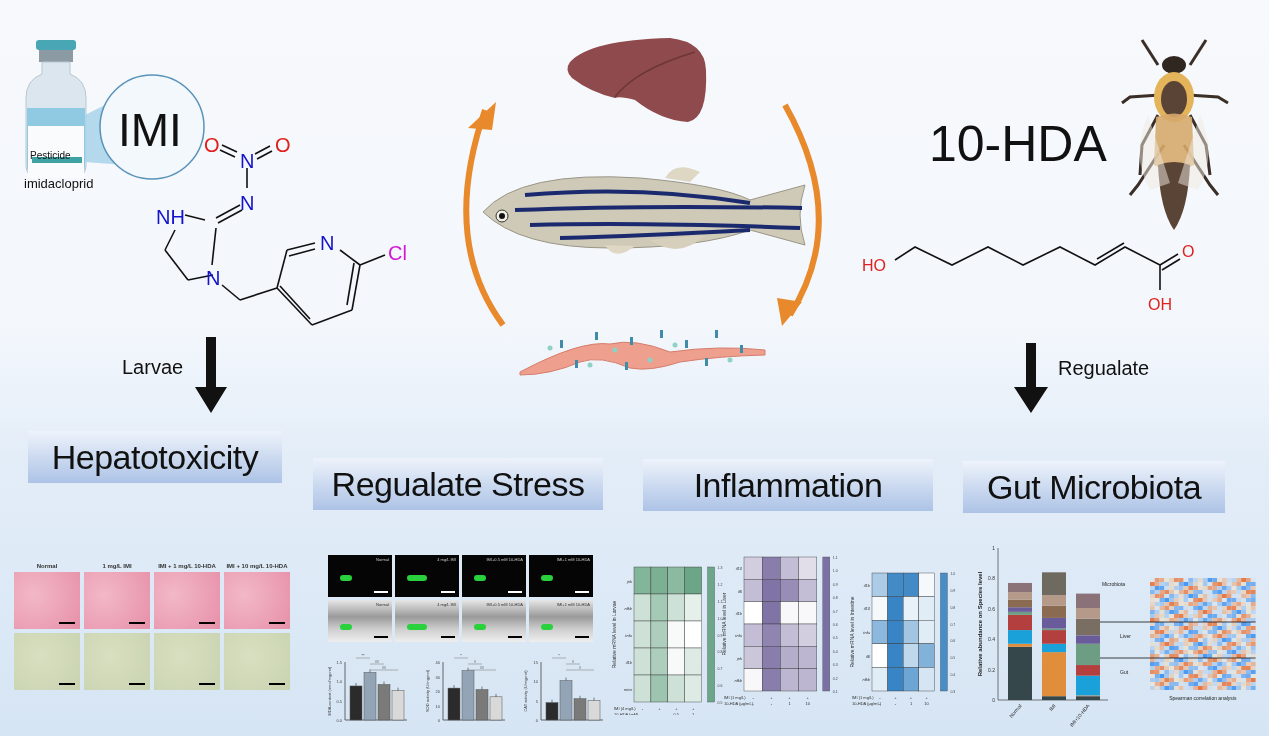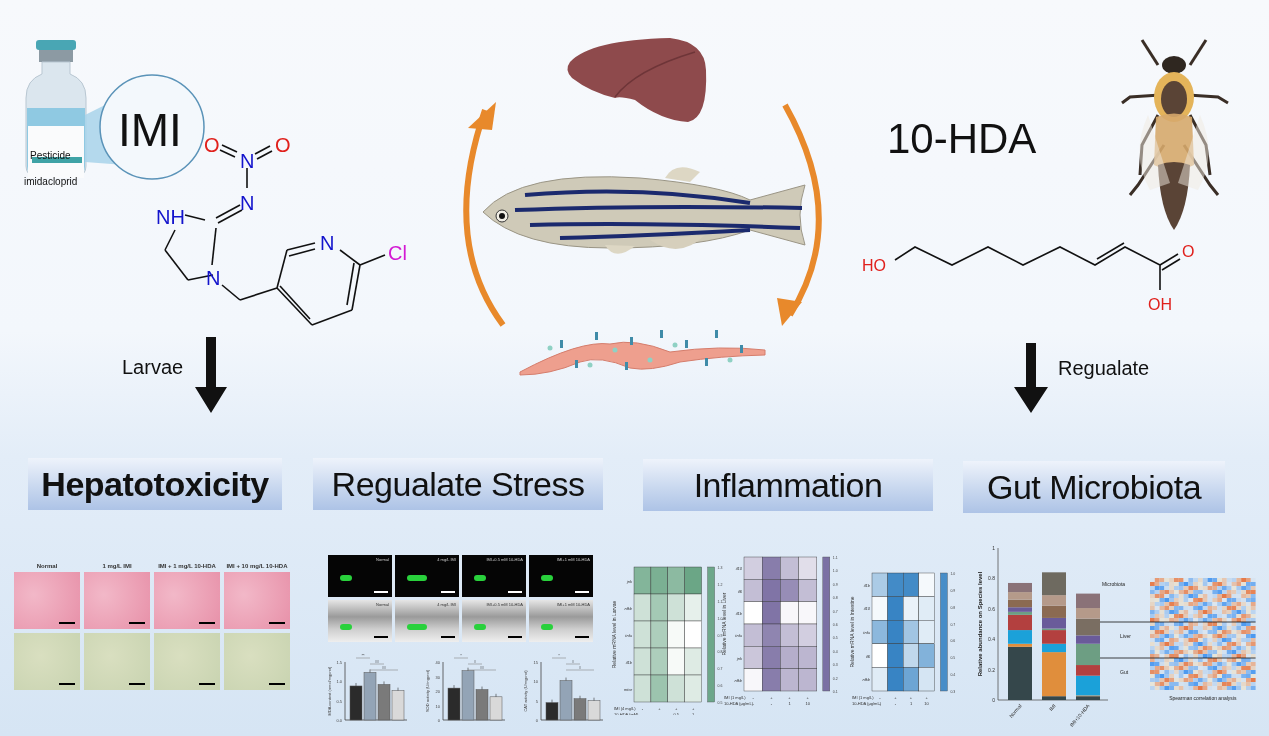--- a/index.html
+++ b/index.html
@@ -19,21 +19,21 @@
 
   <svg class="abs" style="left:20px;top:38px" width="72" height="142">
     <rect x="16" y="2" width="40" height="10" rx="3" fill="#49a6b4"></rect>
     <rect x="19" y="12" width="34" height="12" fill="#8c9aa3"></rect>
     <path d="M22 24 L50 24 L50 36 Q66 42 66 60 L66 128 Q66 138 56 138 L16 138 Q6 138 6 128 L6 60 Q6 42 22 36 Z" fill="#dbe6ee" stroke="#b9c7d2"></path>
     <path d="M7 70 L65 70 L65 128 Q65 137 56 137 L16 137 Q7 137 7 128 Z" fill="#8fc9e2"></path>
     <rect x="8" y="88" width="56" height="52" fill="#fafbfc"></rect>
     <rect x="12" y="119" width="50" height="6" fill="#3fa3a6"></rect>
   </svg>
   <div class="lbl" style="left:30px;top:150px;font-size:10px;">Pesticide</div>
-  <div class="lbl" style="left:24px;top:176px;font-size:10px;">imidacloprid</div>
+  <div class="lbl" style="left:24px;top:176px;font-size:13px;">imidacloprid</div>
 
   <svg class="abs" style="left:85px;top:70px" width="125" height="115">
     <polygon points="0,45 40,25 40,95 0,92" fill="#a8d3ea" opacity="0.85"></polygon>
     <circle cx="67" cy="57" r="52" fill="#f3f8fc" stroke="#5a93b8" stroke-width="1.5"></circle>
   </svg>
   <div class="lbl" style="left:118px;top:103px;font-size:46px;">IMI</div>
 
   <svg class="abs" style="left:140px;top:120px" width="280" height="210">
     <g stroke="#111" stroke-width="1.6" fill="none">
       <line x1="82" y1="25" x2="97" y2="32"></line>
@@ -125,21 +125,21 @@
           <circle cx="230" cy="360" r="2.5"></circle>
         <circle cx="255" cy="345" r="2.5"></circle>
           <circle cx="310" cy="360" r="2.5"></circle>
           <circle cx="170" cy="365" r="2.5"></circle>
       </g>
     </g>
   </svg>
 </div>
 
 <div>
-  <div class="lbl" style="left:887px;top:115px;font-size:42px;">10-HDA</div>
+  <div class="lbl" style="left:929px;top:115px;font-size:50px;">10-HDA</div>
   <svg class="abs" style="left:1120px;top:35px" width="120" height="195">
     <g stroke="#3a2e26" stroke-width="3" fill="none">
       <path d="M38 30 L22 5"></path>
         <path d="M70 30 L86 5"></path>
       <path d="M40 60 L10 62 L2 68"></path>
         <path d="M68 60 L98 62 L108 68"></path>
       <path d="M38 80 L22 110 L20 140"></path>
         <path d="M70 80 L86 110 L90 140"></path>
       <path d="M44 110 L18 150 L10 160"></path>
         <path d="M64 110 L90 150 L98 160"></path>
@@ -162,21 +162,21 @@
     <text x="2" y="36" font-size="16" fill="#e0201c">HO</text>
     <text x="322" y="22" font-size="16" fill="#e0201c">O</text>
     <text x="288" y="75" font-size="16" fill="#e0201c">OH</text>
   </svg>
   <svg class="abs" style="left:1012px;top:343px" width="38" height="70">
     <polygon points="14,0 24,0 24,44 36,44 19,70 2,44 14,44" fill="#111"></polygon>
   </svg>
   <div class="lbl" style="left:1058px;top:357px;font-size:20px;text-align:right;">Regualate</div>
 </div>
 
-<div class="banner" style="left:28px;top:458px;width:254px;font-weight:bold;">Hepatotoxicity</div>
+<div class="banner" style="left:28px;top:431px;width:254px;">Hepatotoxicity</div>
 <div class="banner" style="left:313px;top:458px;width:290px;">Regualate Stress</div>
 <div class="banner" style="left:643px;top:459px;width:290px;">Inflammation</div>
 <div class="banner" style="left:963px;top:461px;width:262px;text-align:right;">Gut Microbiota</div>
 
 <div class="abs" style="left:14px;top:563px;width:286px;">
   <div style="display:flex;gap:4px;">
     <div class="small" style="width:66px;text-align:center;font-weight:bold;font-size:6px;">Normal</div>
     <div class="small" style="width:66px;text-align:center;font-weight:bold;font-size:6px;">1 mg/L IMI</div>
     <div class="small" style="width:66px;text-align:center;font-weight:bold;font-size:6px;">IMI + 1 mg/L 10-HDA</div>
     <div class="small" style="width:66px;text-align:center;font-weight:bold;font-size:6px;">IMI + 10 mg/L 10-HDA</div>

